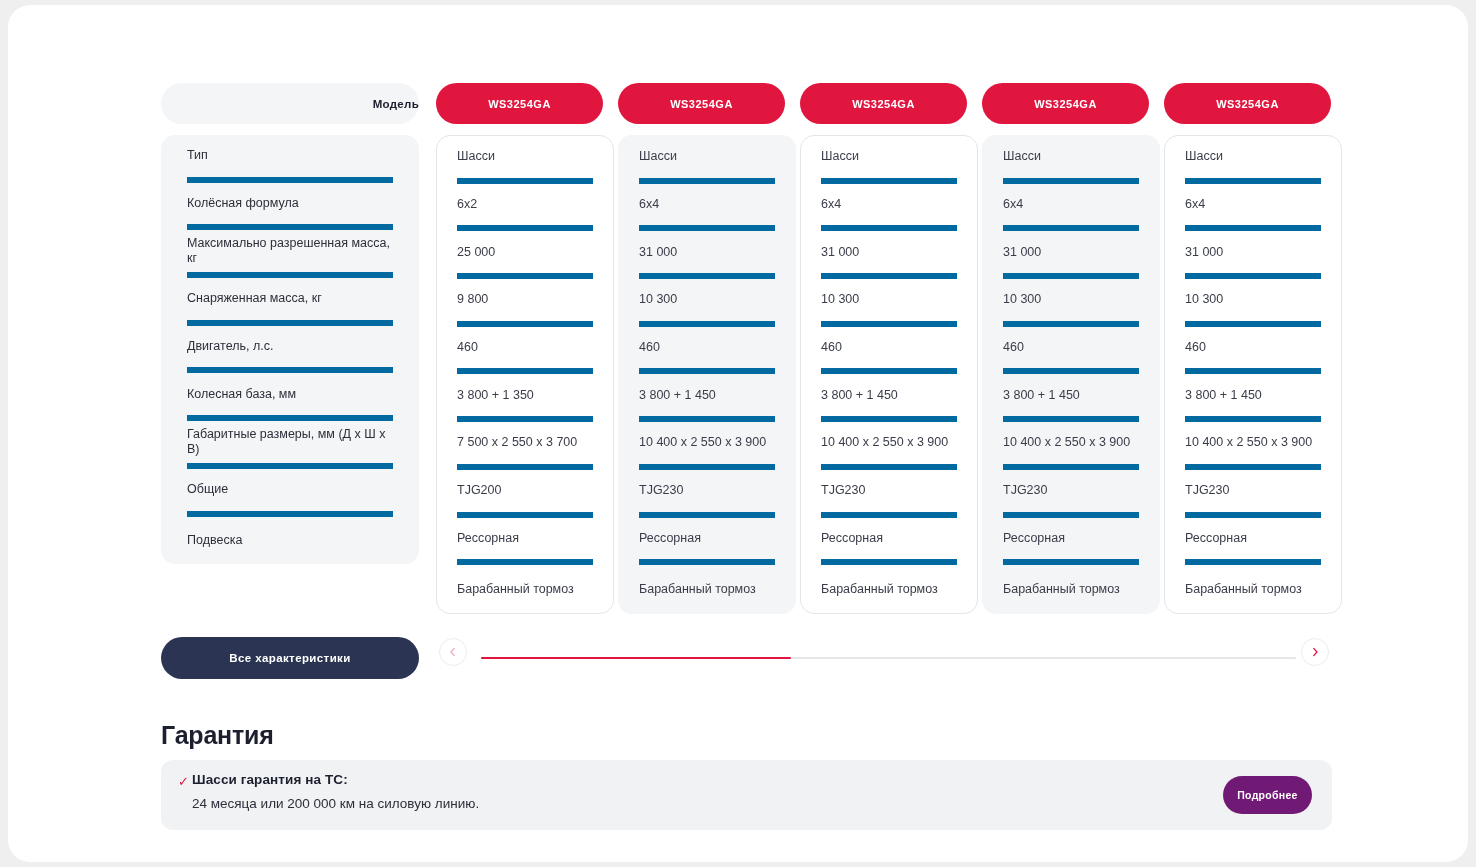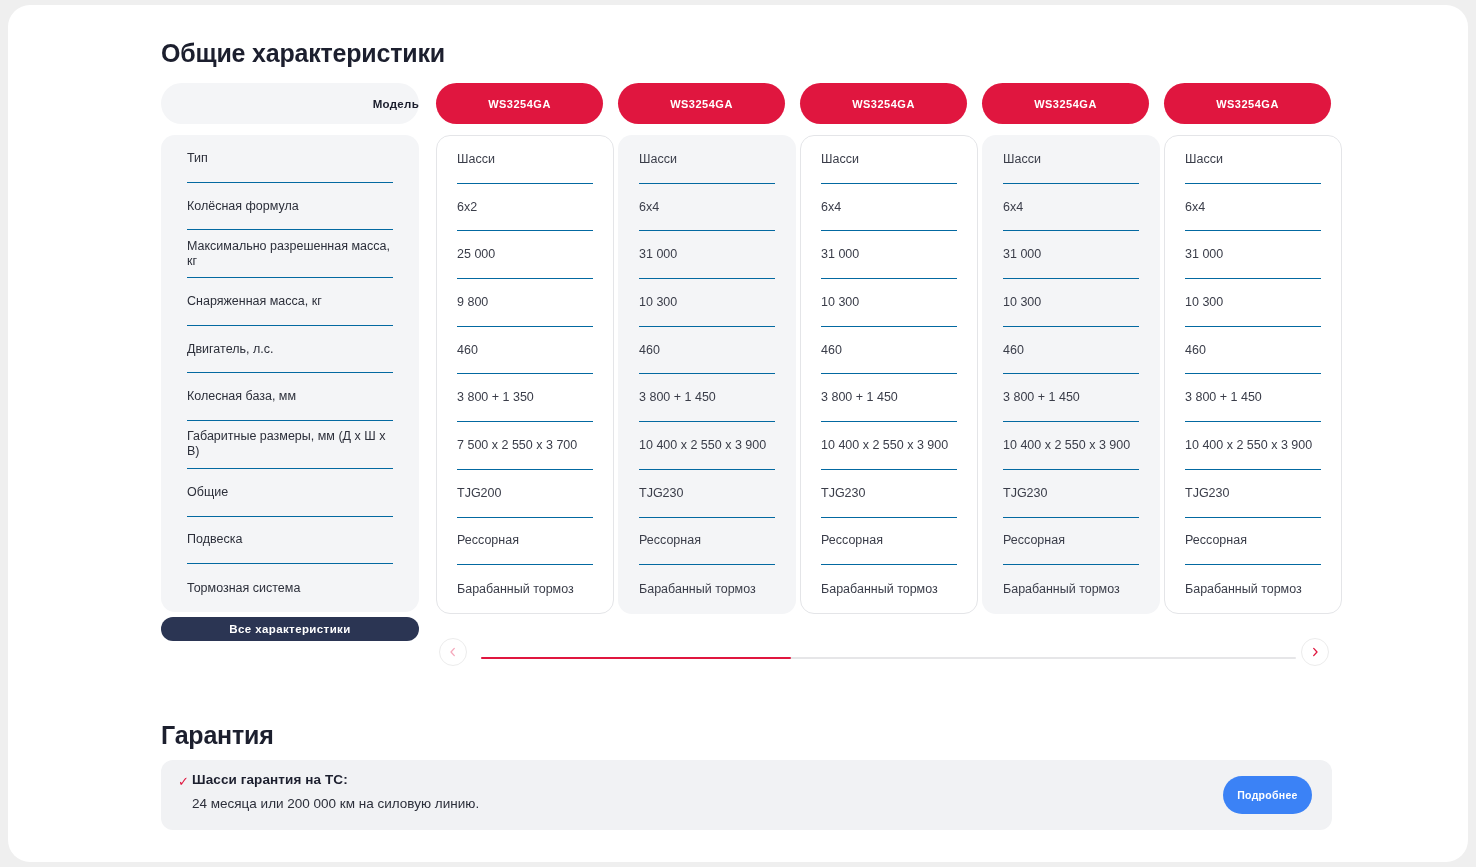--- a/index.html
+++ b/index.html
@@ -58,33 +58,33 @@
     width: 178px;
     border-radius: 14px;
     padding: 0 20px;
   }
   .data-col.white { background: #ffffff; border: 1px solid #e4e5e8; }
   .data-col.gray  { background: #f4f5f7; border: 1px solid transparent; }
 
   .cell {
     height: 47.7px;
     display: flex; align-items: center;
-    border-bottom: 1px solid #0369a1;
+    border-bottom: 6px solid #0369a1;
     font-size: 12.5px;
     color: #3a3d49;
     line-height: 1.2;
   }
   .spec-col .cell { color: #2c2f3a; }
   .cell:last-child { border-bottom: none; }
 
   
   .btn-all {
     position: absolute;
-    left: 153px; top: 612px;
-    width: 258px; height: 24px;
+    left: 153px; top: 632px;
+    width: 258px; height: 42px;
     background: #2b3553;
     color: #ffffff;
     border: none; border-radius: 21px;
     font-family: inherit;
     font-size: 11.5px; font-weight: 700; letter-spacing: 0.4px;
     cursor: pointer;
   }
   .nav-arrow {
     position: absolute; top: 633px;
     width: 28px; height: 28px;
@@ -128,32 +128,31 @@
     letter-spacing: 0.1px;
   }
   .w-sub {
     position: absolute; left: 31px; top: 36px;
     font-size: 13.5px; color: #2c2f3a;
   }
   .btn-more {
     position: absolute;
     right: 20px; top: 16px;
     width: 89px; height: 38px;
-    background: #3b82f6; color: #fff;
+    background: #701a75; color: #fff;
     border: none; border-radius: 19px;
     font-family: inherit; font-size: 10.5px; font-weight: 700;
     letter-spacing: 0.3px; cursor: pointer;
   }
 </style>
 </head>
 <body>
 
 <div class="page-card">
 
-  <h1 id="title-specs" class="section-title">Общие характеристики</h1>
 
   <div class="pill-row">
     <div class="pill pill-model">
       <span>Модель</span>
     </div>
   </div>
   <div id="model-pills">
       <div class="pill pill-model-red" style="position: absolute; left: 428px; top: 78px;">WS3254GA</div>
       <div class="pill pill-model-red" style="position: absolute; left: 610px; top: 78px;">WS3254GA</div>
       <div class="pill pill-model-red" style="position: absolute; left: 792px; top: 78px;">WS3254GA</div>
@@ -164,21 +163,20 @@
   <div class="spec-col" id="spec-label-col">
       <div class="cell">Тип</div>
       <div class="cell">Колёсная формула</div>
       <div class="cell">Максимально разрешенная масса, кг</div>
       <div class="cell">Снаряженная масса, кг</div>
       <div class="cell">Двигатель, л.с.</div>
       <div class="cell">Колесная база, мм</div>
       <div class="cell">Габаритные размеры, мм (Д х Ш х В)</div>
       <div class="cell">Общие</div>
       <div class="cell">Подвеска</div>
-      <div class="cell">Тормозная система</div>
     </div>
 
   <div id="data-cols">
       <div class="data-col white" style="left: 428px;">
         <div class="cell">Шасси</div>
         <div class="cell">6х2</div>
         <div class="cell">25 000</div>
         <div class="cell">9 800</div>
         <div class="cell">460</div>
         <div class="cell">3 800 + 1 350</div>

